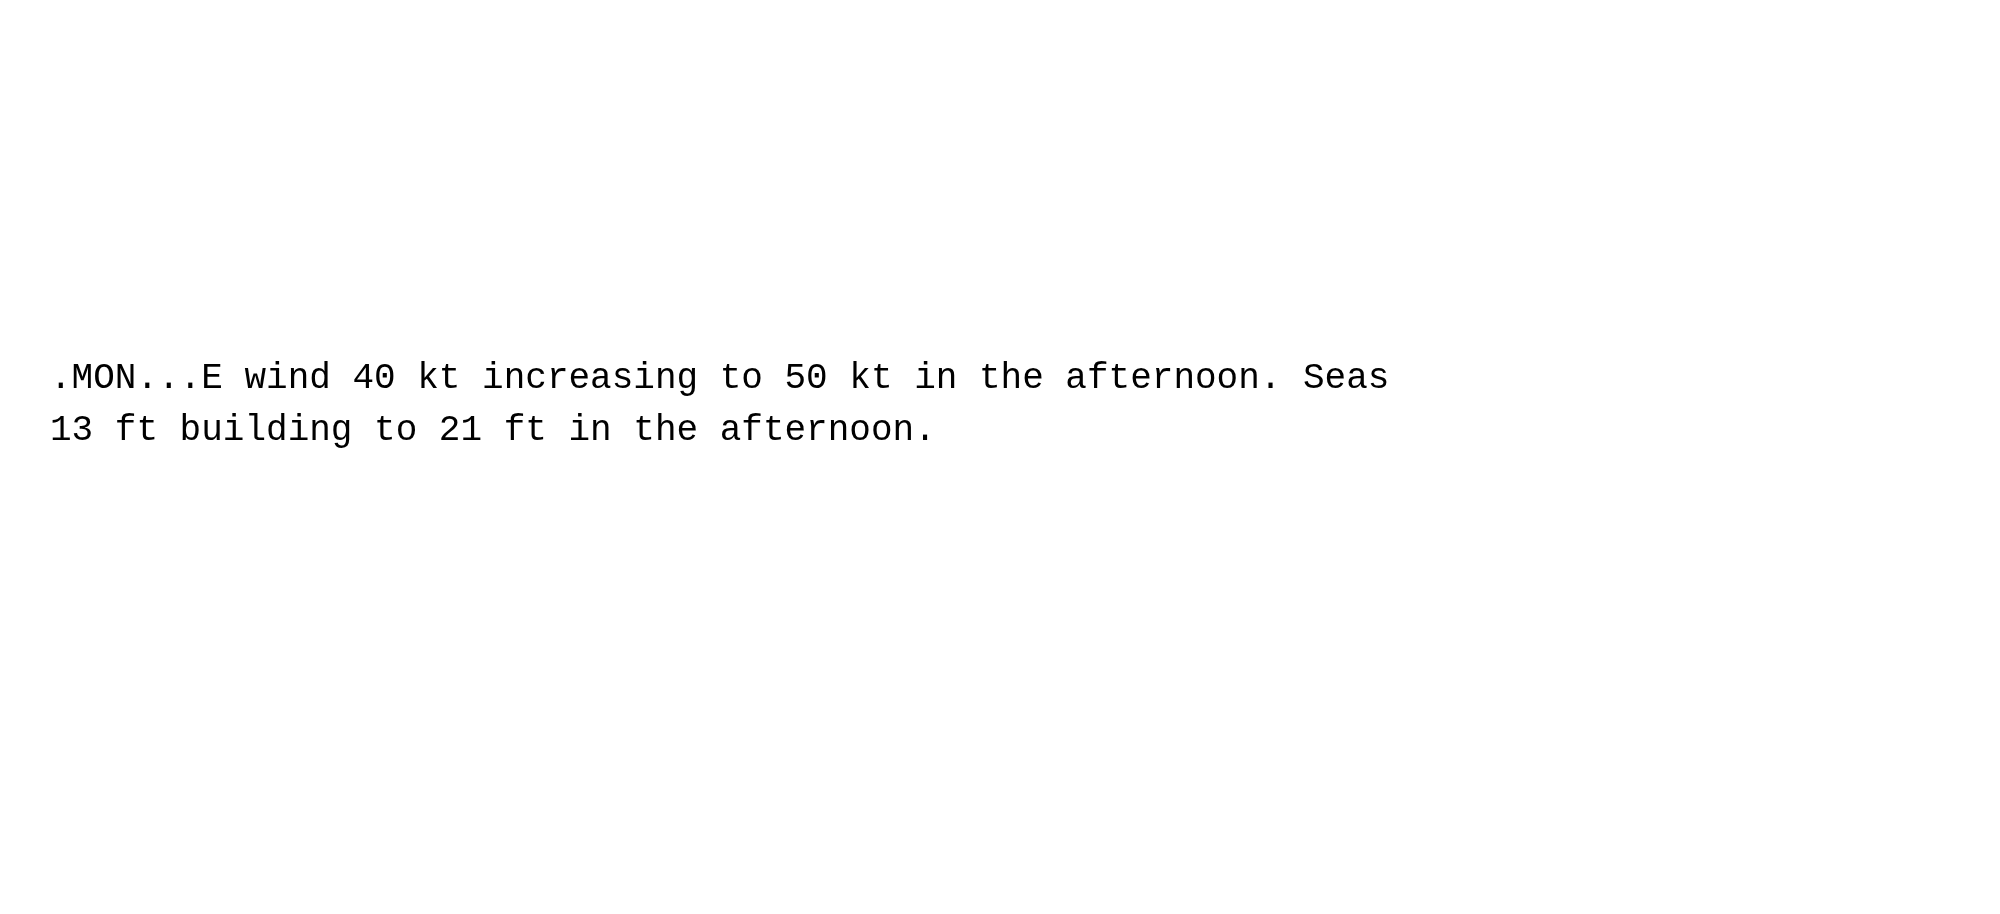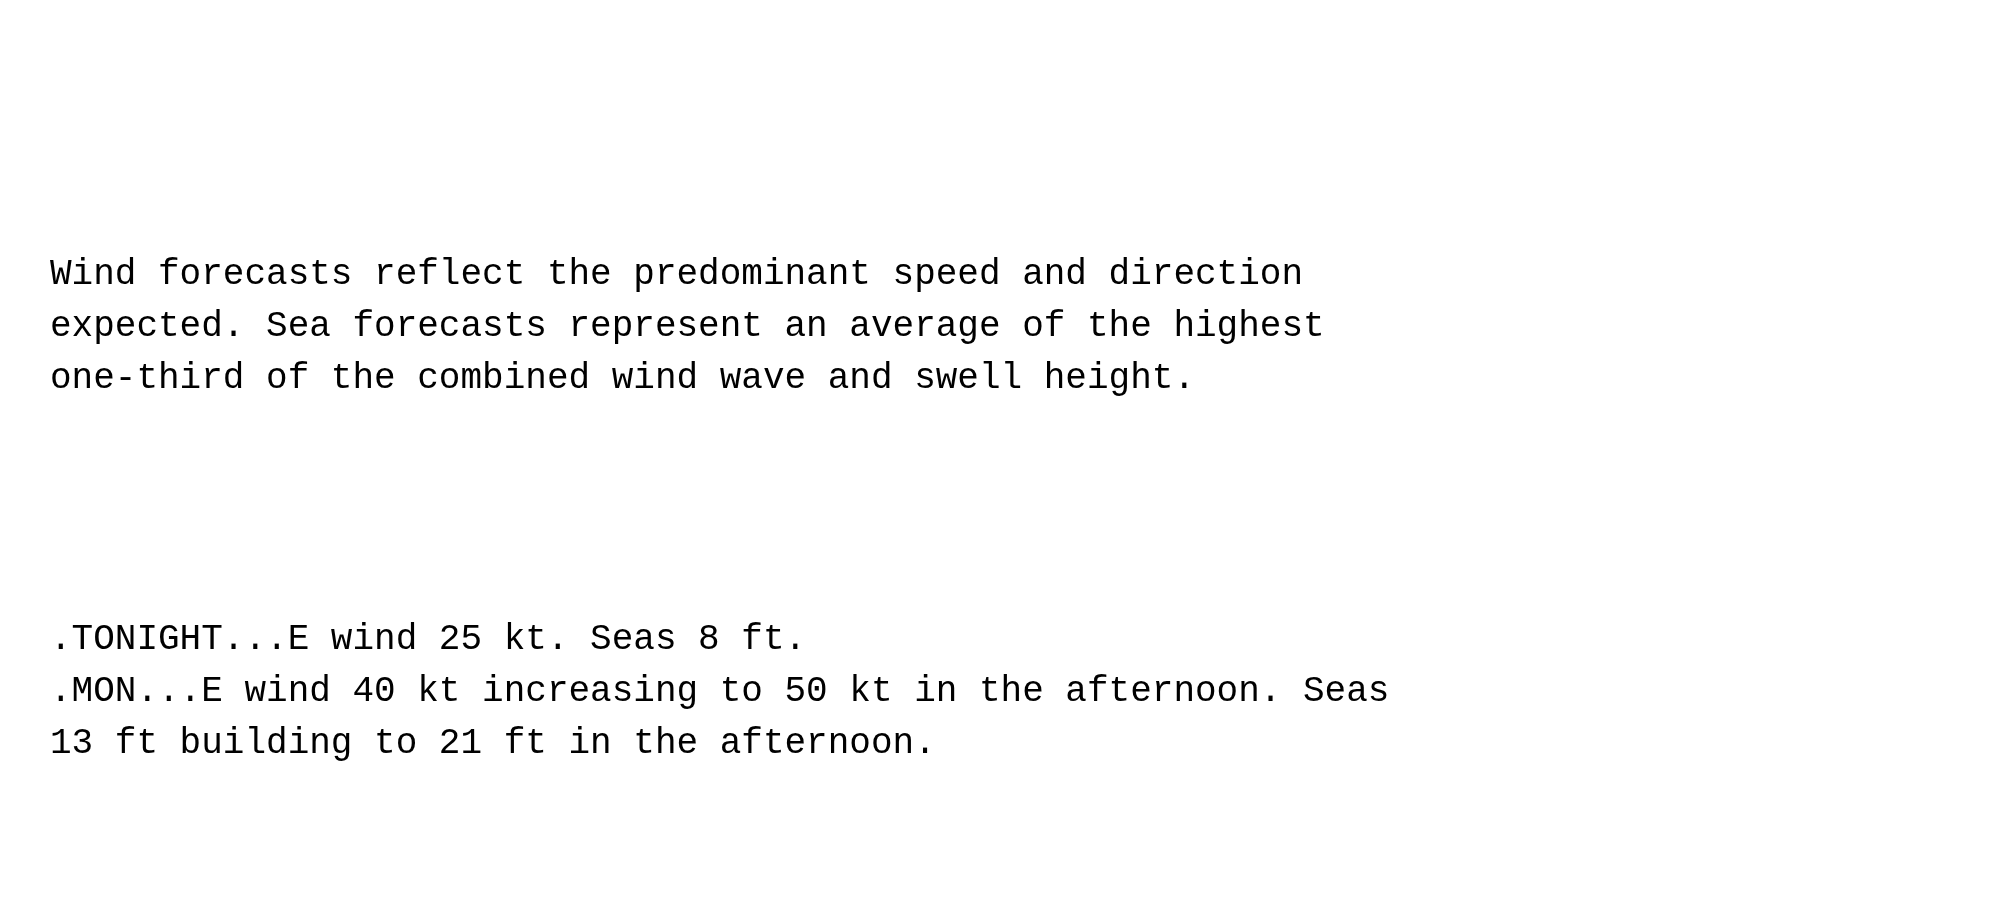--- a/index.html
+++ b/index.html
@@ -22,19 +22,16 @@
     .forecast-content {
       white-space: pre-wrap;
       word-break: break-word;
     }
   </style>
 </head>
 <body>
 
 <div class="forecast-content">
   <br>
-  <p>Wind forecasts reflect the predominant speed and direction
-expected. Sea forecasts represent an average of the highest
-one-third of the combined wind wave and swell height.</p>
   <br>
-  <div><p>.TONIGHT...E wind 25 kt. Seas 8 ft.</p><p>.MON...E wind 40 kt increasing to 50 kt in the afternoon. Seas
+  <div><p>.MON...E wind 40 kt increasing to 50 kt in the afternoon. Seas
 13 ft building to 21 ft in the afternoon.</p></div>
 </div>
 
 </body></html>

